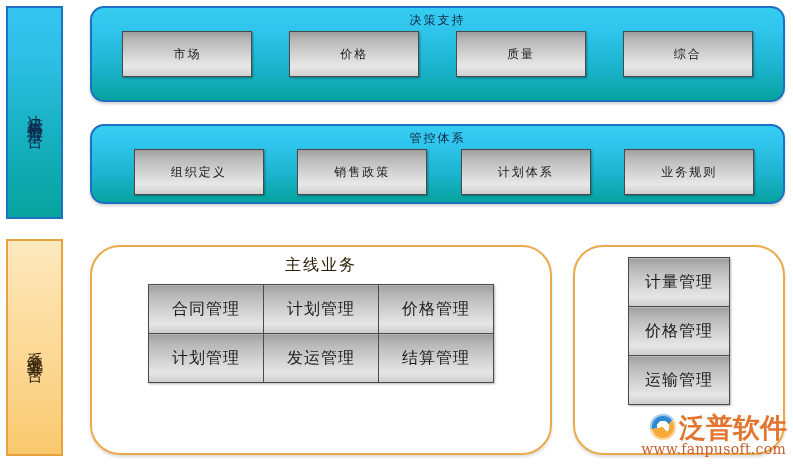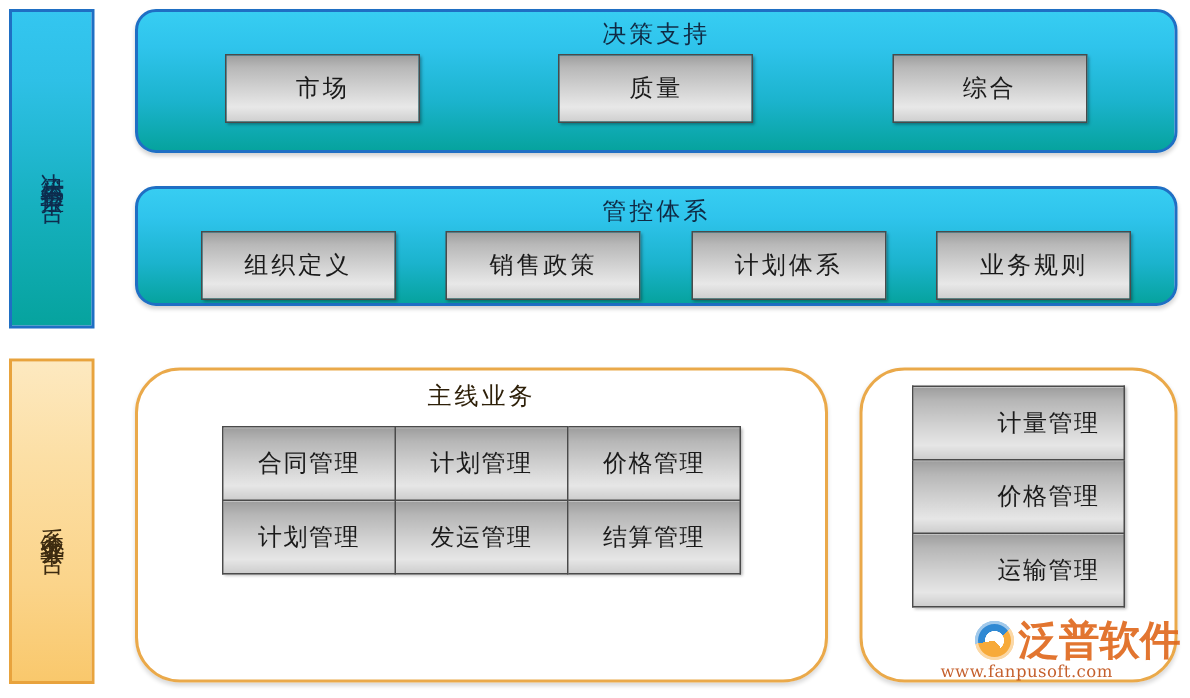--- a/index.html
+++ b/index.html
@@ -71,39 +71,39 @@
     position: absolute;
     box-sizing: border-box;
     border: 2px solid #1f6fc4;
     border-radius: 14px;
     background: linear-gradient(180deg, #37cdf2 0%, #2fc4ec 25%, #1bb3cd 65%, #06a39e 100%);
     box-shadow: 0 2px 3px rgba(0,0,0,0.18);
   }
   .panel-title-blue {
     text-align: center;
     color: #102a44;
-    font-size: 16px;
+    font-size: 12px;
     letter-spacing: 2px;
     padding-top: 5px;
     line-height: 1.2;
   }
   .panel-row {
     display: flex;
     justify-content: space-around;
     align-items: center;
     padding: 0 12px;
   }
 
   
   .btn-gray {
     box-sizing: border-box;
     border: 1px solid #4a4a4a;
     background: linear-gradient(180deg, #9e9e9e 0%, #b8b8b8 18%, #d2d2d2 50%, #e8e8e8 78%, #cfcfcf 100%);
     color: #1a1a1a;
-    font-size: 16px;
+    font-size: 12px;
     letter-spacing: 2px;
     display: flex;
     align-items: center;
     justify-content: center;
     box-shadow: 1px 1px 2px rgba(0,0,0,0.35);
     white-space: nowrap;
   }
   .panel-row .btn-gray {
     width: 130px;
     height: 46px;
@@ -143,21 +143,20 @@
     height: 48px;
     text-align: center;
     vertical-align: middle;
     color: #1a1a1a;
     font-size: 16px;
     letter-spacing: 1px;
     white-space: nowrap;
   }
   #panel-field .btn-grid td {
     width: 100px;
-    padding-left: 40px;
   }
 
   
   #watermark {
     position: absolute;
     right: 6px;
     bottom: 4px;
     width: 160px;
     height: 48px;
     pointer-events: none;
@@ -181,22 +180,22 @@
     box-shadow: inset 0 0 0 2px rgba(255,255,255,0.55);
   }
   #watermark .wm-name {
     font-size: 27px;
     font-weight: bold;
     color: #e06a1f;
     letter-spacing: 0px;
     line-height: 1;
   }
   #watermark .wm-url {
-    text-align: left;
-    font-size: 11px;
+    text-align: right;
+    font-size: 14px;
     color: #c0521a;
     font-family: "DejaVu Serif", "Liberation Serif", serif;
     letter-spacing: 0.3px;
     line-height: 1.2;
     padding-right: 1px;
   }
 </style>
 </head>
 <body>
 
@@ -207,20 +206,21 @@
   </div>
 
   <div class="sidebar" id="sidebar-system">
     <span class="sidebar-label">系统业务平台</span>
   </div>
 
   <div class="panel-blue" id="panel-decision-support" style="left:90px; top:6px; width:695px; height:96px;">
     <div class="panel-title-blue">决策支持</div>
     <div class="panel-row" style="margin-top:4px;">
       <div class="btn-gray">市场</div>
+      <div class="btn-gray">价格</div>
       <div class="btn-gray">质量</div>
       <div class="btn-gray">综合</div>
     </div>
   </div>
 
   <div class="panel-blue" id="panel-control-system" style="left:90px; top:124px; width:695px; height:80px;">
     <div class="panel-title-blue">管控体系</div>
     <div class="panel-row" style="margin-top:4px;margin-left:13px;">
       <div class="btn-gray">组织定义</div>
       <div class="btn-gray">销售政策</div>

